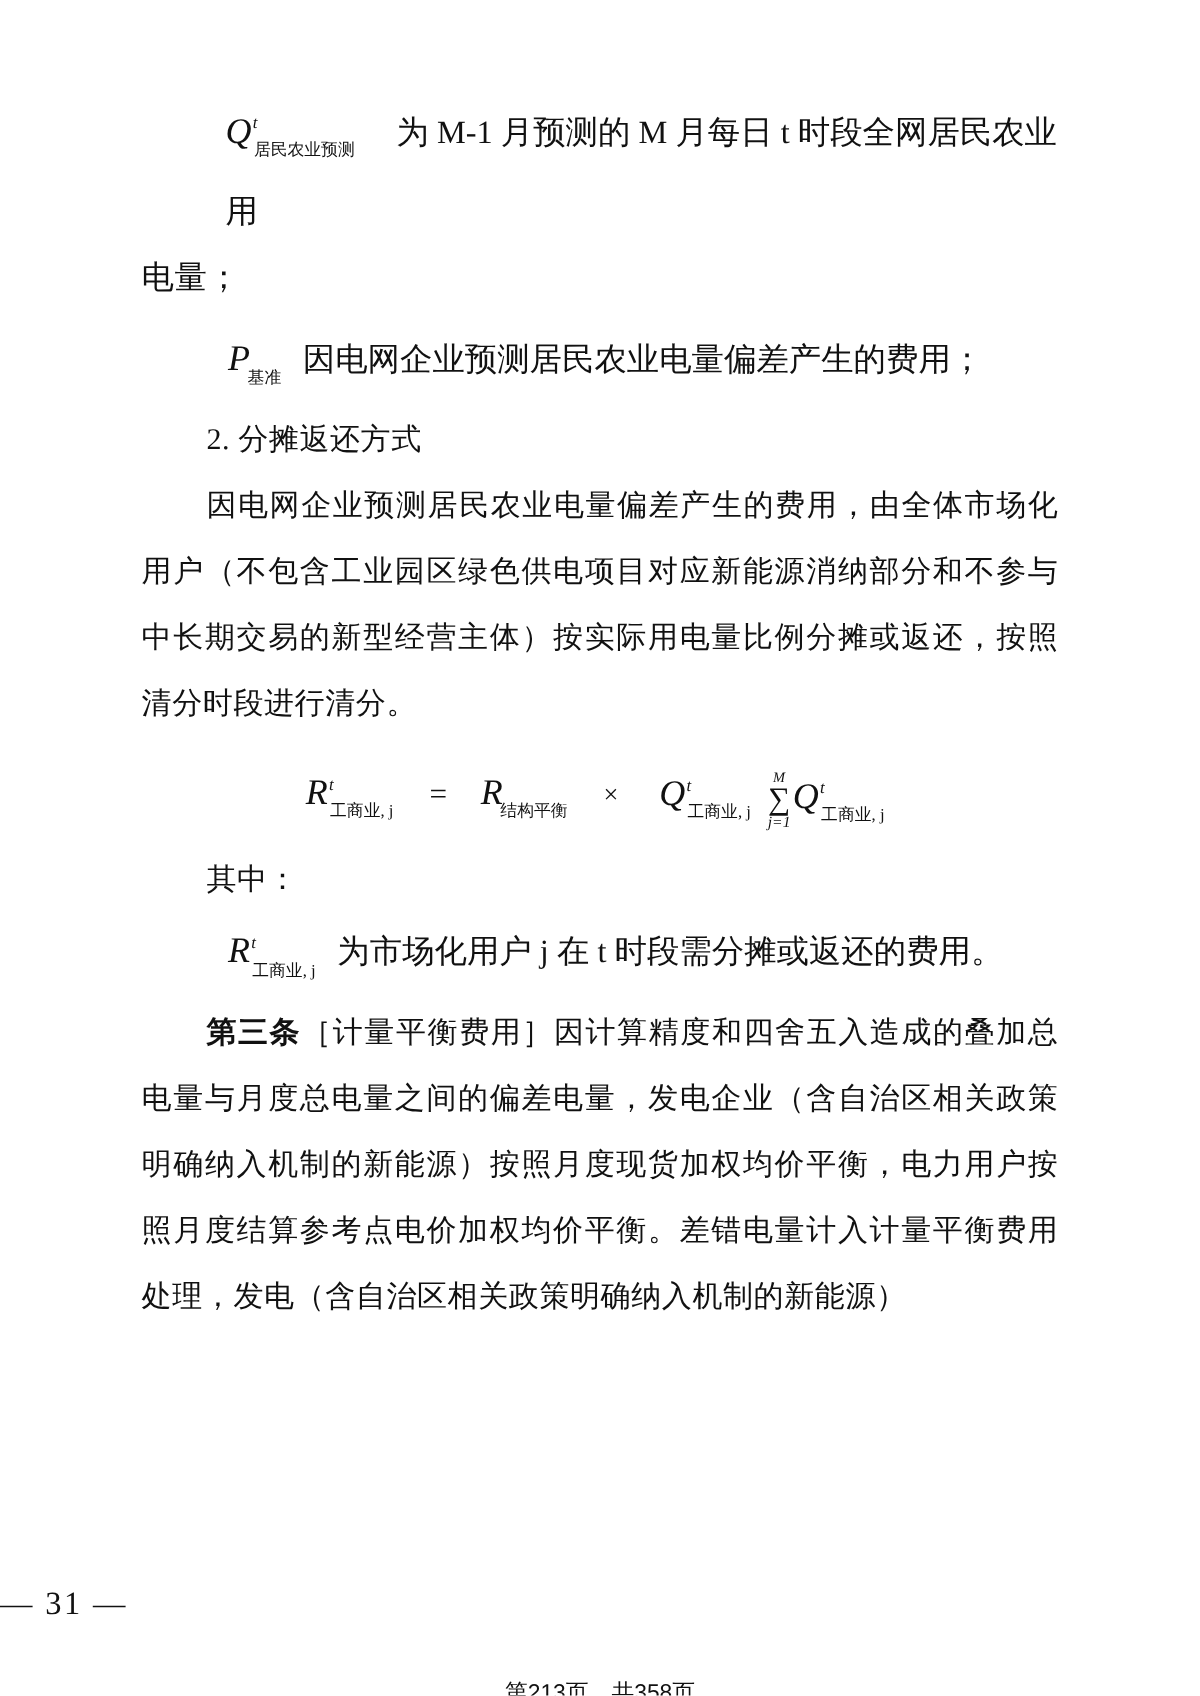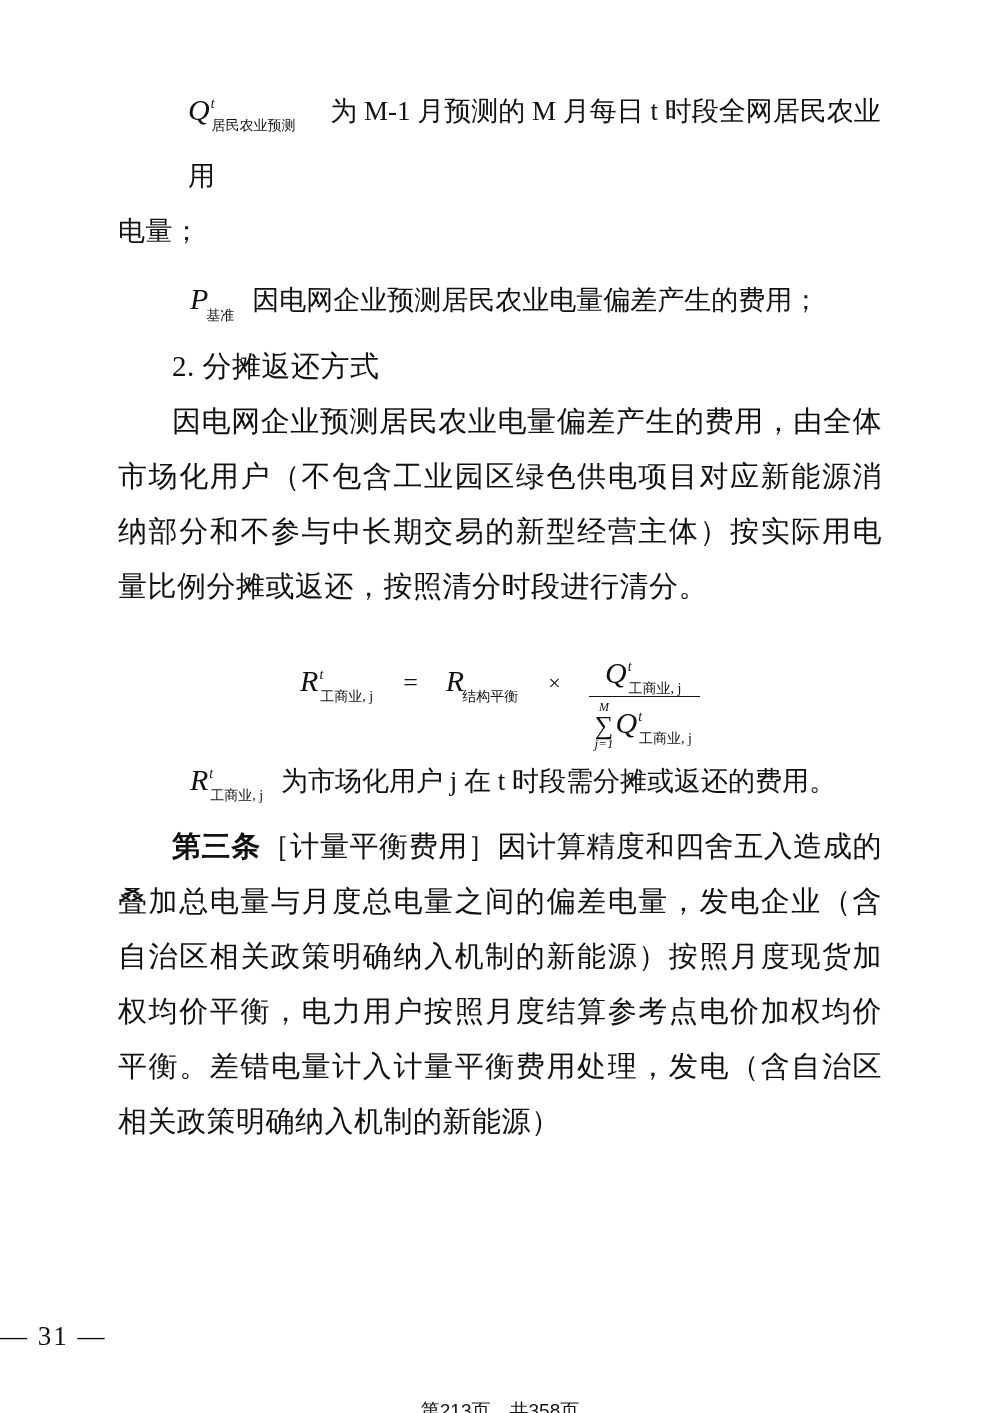--- a/index.html
+++ b/index.html
@@ -17,21 +17,21 @@
   }
   .page {
     position: relative;
     width: 1000px;
     height: 1413px;
     box-sizing: border-box;
     padding: 0 118px;
   }
   
   .para {
-    font-size: 29px;
+    font-size: 25px;
     line-height: 55px;
     letter-spacing: 0.5px;
     text-align: justify;
     text-justify: inter-ideograph;
   }
   .indent {
     text-indent: 54px;
   }
   .line {
     font-size: 27px;
@@ -100,25 +100,24 @@
   .eqsign {
     font-size: 26px;
     margin: 0 4px;
   }
   .times {
     font-size: 22px;
     margin: 0 4px;
   }
   .frac {
     display: inline-flex;
-    flex-direction: column;
     align-items: center;
     vertical-align: middle;
     position: relative;
-    top: 20px;
+    top: 2px;
     text-align: right;
   }
   .frac .num {
     padding: 0 6px 2px 6px;
   }
   .frac .bar {
     width: 100%;
     height: 1px;
     background: #111;
   }
@@ -223,20 +222,21 @@
             <span class="lim-bot">j=1</span>
           </span>
           <span class="var">
             <span class="base">Q</span><span class="sup">t</span><span class="sub">工商业, j</span>
           </span>
         </span>
       </span>
     </div>
   </div>
 
+  <div class="para indent">其中：</div>
 
   <div class="sym-line2">
     <span class="var var-inline">
       <span class="base">R</span><span class="sup">t</span><span class="sub">工商业, j</span>
     </span><span>为市场化用户 j 在 t 时段需分摊或返还的费用。</span>
   </div>
 
   <div class="para indent"><span class="art-head">第三条</span><span>［计量平衡费用］因计算精度和四舍五入造成的叠加总电量与月度总电量之间的偏差电量，发电企业（含自治区相关政策明确纳入机制的新能源）按照月度现货加权均价平衡，电力用户按照月度结算参考点电价加权均价平衡。差错电量计入计量平衡费用处理，发电（含自治区相关政策明确纳入机制的新能源）</span></div>
 
   <div class="page-number">— 31 —</div>

